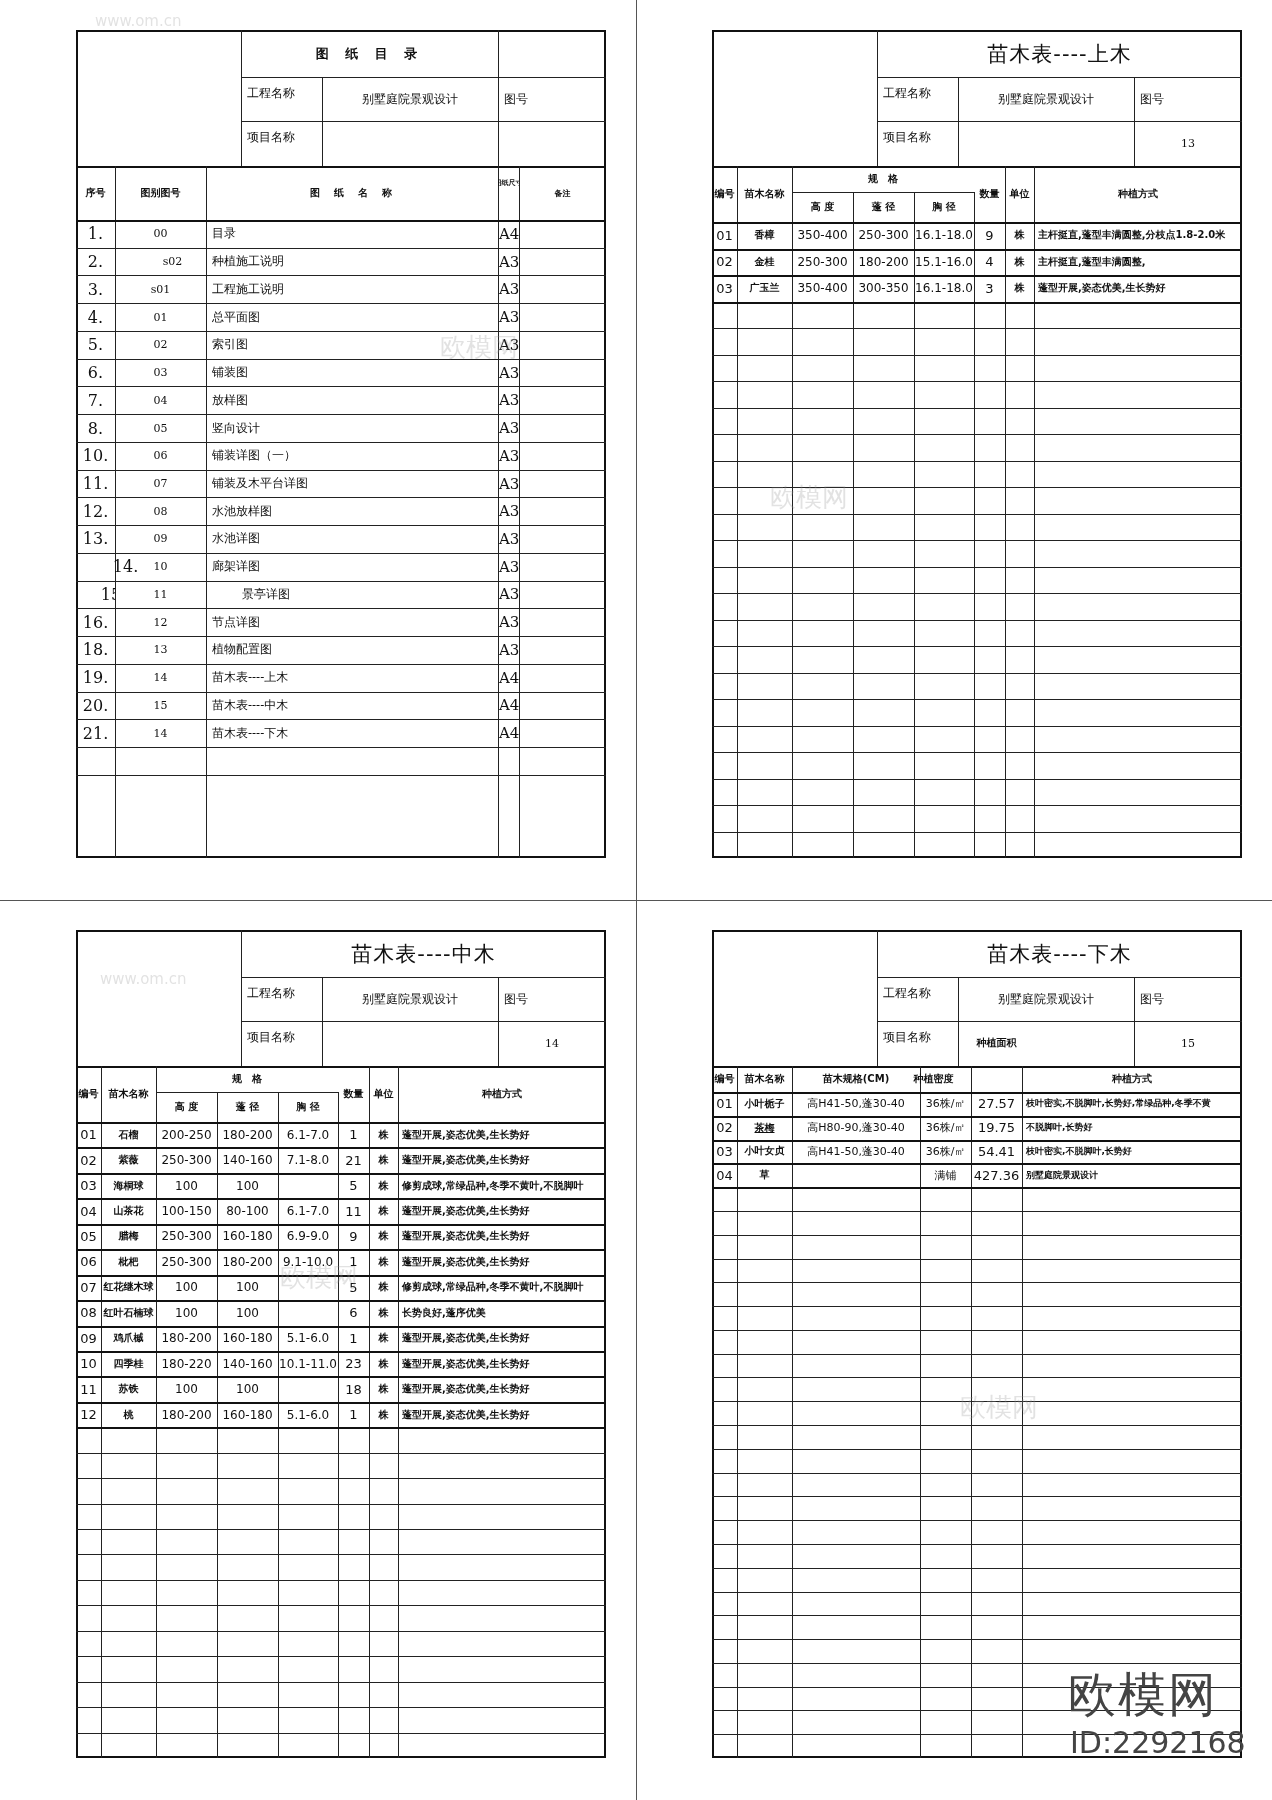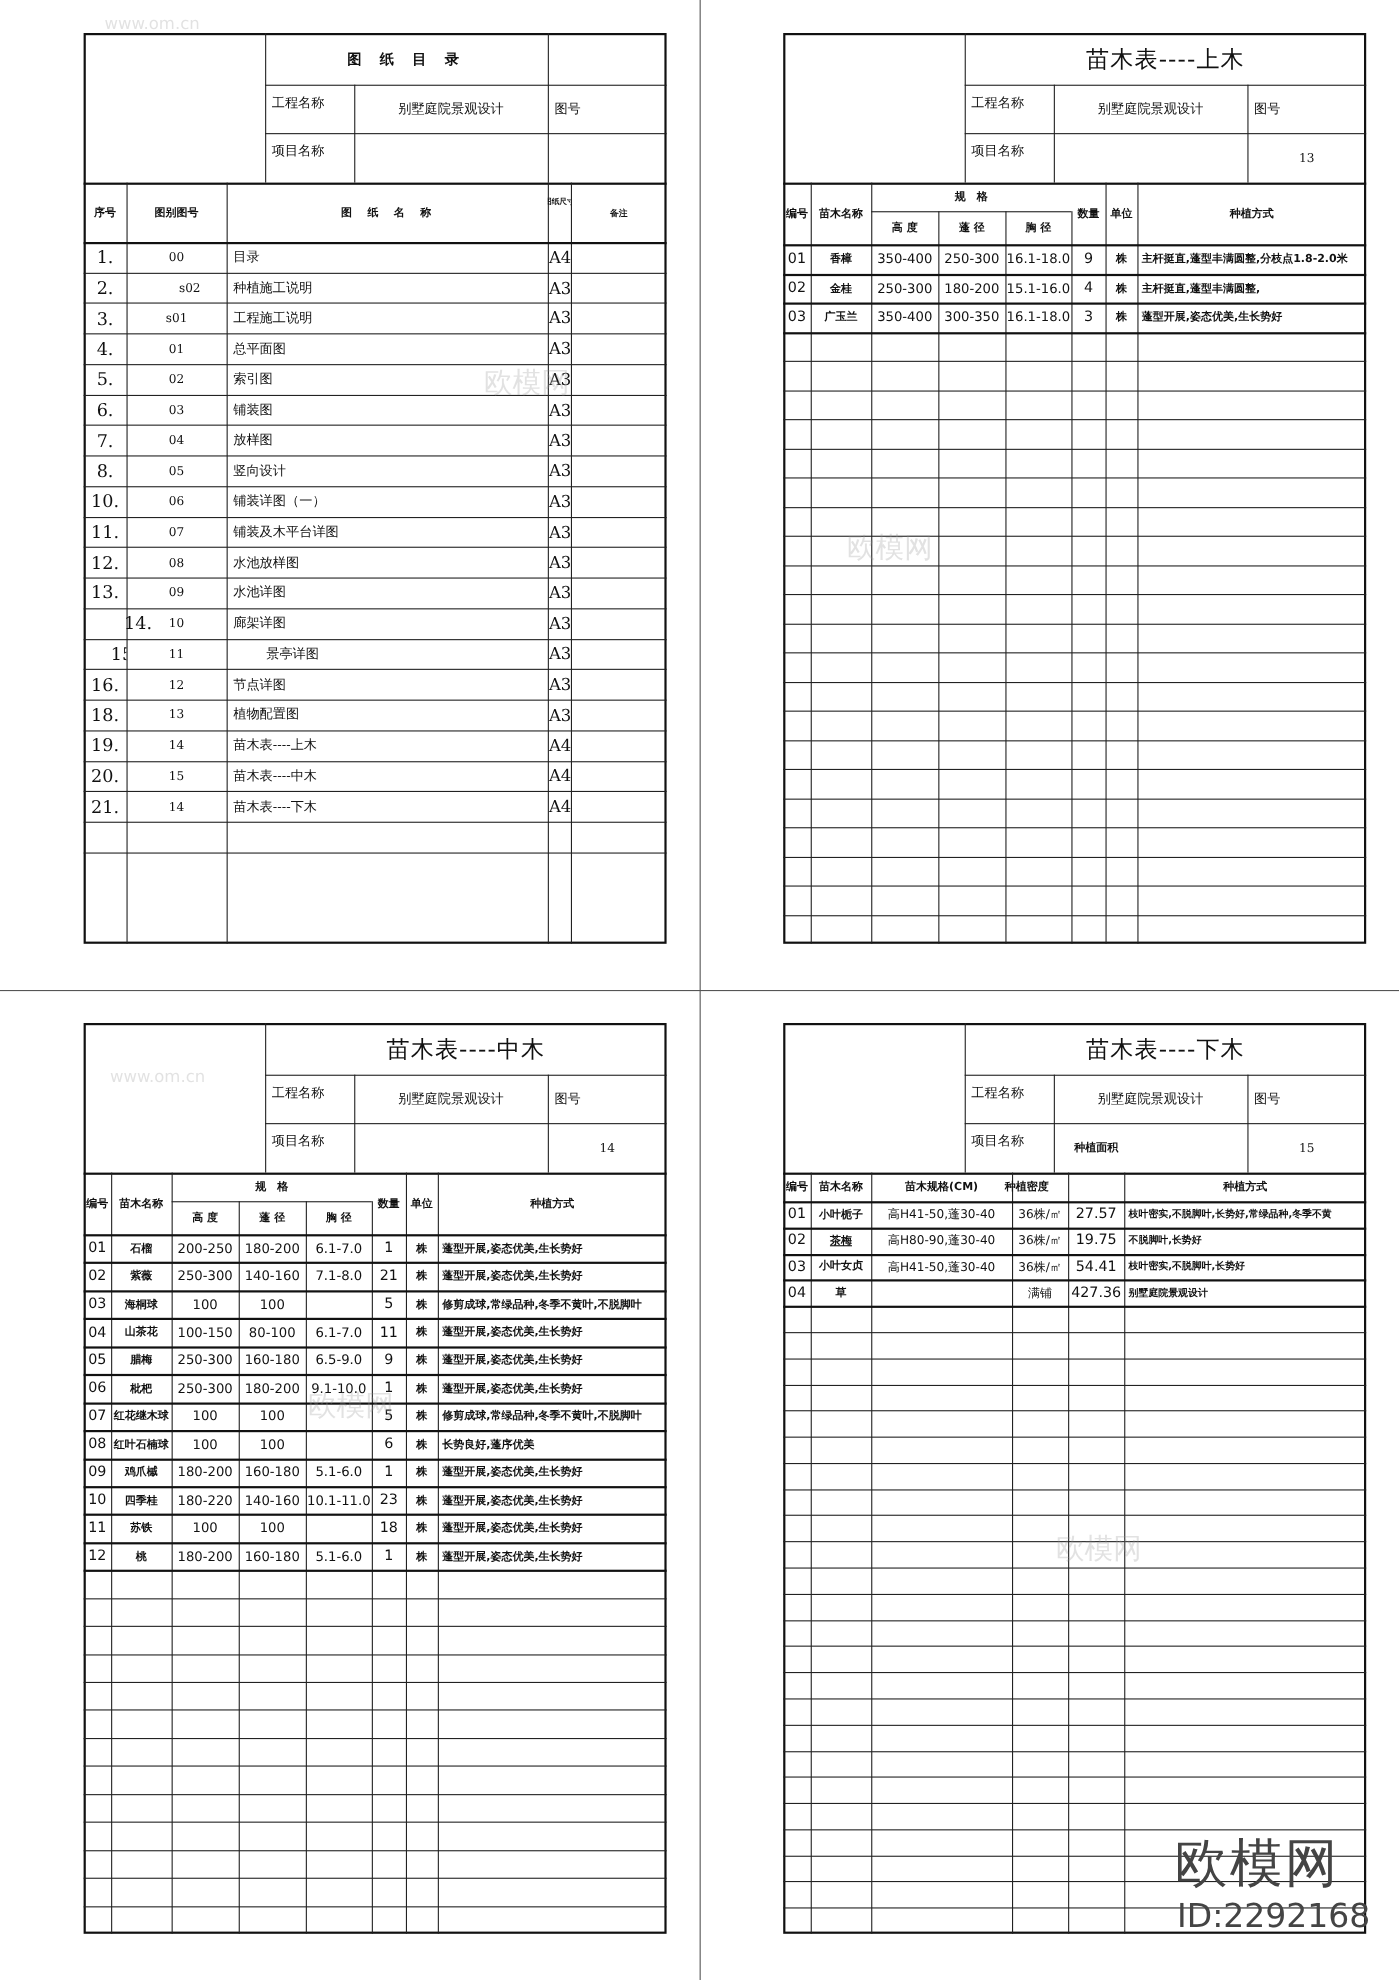--- a/index.html
+++ b/index.html
@@ -362,21 +362,21 @@
     <div class="t c dat" style="left: 278px; top: 1198.32px; width: 60px; height: 25.44px; font-size: 12px;">6.1-7.0</div>
     <div class="t c dat" style="left: 338px; top: 1198.32px; width: 31px; height: 25.44px;">11</div>
     <div class="t c bold" style="left: 369px; top: 1198.32px; width: 29px; height: 25.44px;">株</div>
     <div class="t l bold" style="left: 398px; top: 1198.32px; width: 208px; height: 25.44px; padding-left: 4px;">蓬型开展,姿态优美,生长势好</div>
     <div class="hlb" style="left: 76px; top: 1223.76px; width: 530px;"></div>
     <div style="position: absolute; left: 76px; top: 1223.76px; width: 530px; height: 25.44px;"></div>
     <div class="t c dat" style="left: 76px; top: 1223.76px; width: 25px; height: 25.44px;">05</div>
     <div class="t c bold" style="left: 101px; top: 1223.76px; width: 55px; height: 25.44px;">腊梅</div>
     <div class="t c dat" style="left: 156px; top: 1223.76px; width: 61px; height: 25.44px; font-size: 12px;">250-300</div>
     <div class="t c dat" style="left: 217px; top: 1223.76px; width: 61px; height: 25.44px; font-size: 12px;">160-180</div>
-    <div class="t c dat" style="left: 278px; top: 1223.76px; width: 60px; height: 25.44px; font-size: 12px;">6.5-9.0</div>
+    <div class="t c dat" style="left: 278px; top: 1223.76px; width: 60px; height: 25.44px; font-size: 12px;">6.9-9.0</div>
     <div class="t c dat" style="left: 338px; top: 1223.76px; width: 31px; height: 25.44px;">9</div>
     <div class="t c bold" style="left: 369px; top: 1223.76px; width: 29px; height: 25.44px;">株</div>
     <div class="t l bold" style="left: 398px; top: 1223.76px; width: 208px; height: 25.44px; padding-left: 4px;">蓬型开展,姿态优美,生长势好</div>
     <div class="hlb" style="left: 76px; top: 1249.2px; width: 530px;"></div>
     <div style="position: absolute; left: 76px; top: 1249.2px; width: 530px; height: 25.44px;"></div>
     <div class="t c dat" style="left: 76px; top: 1249.2px; width: 25px; height: 25.44px;">06</div>
     <div class="t c bold" style="left: 101px; top: 1249.2px; width: 55px; height: 25.44px;">枇杷</div>
     <div class="t c dat" style="left: 156px; top: 1249.2px; width: 61px; height: 25.44px; font-size: 12px;">250-300</div>
     <div class="t c dat" style="left: 217px; top: 1249.2px; width: 61px; height: 25.44px; font-size: 12px;">180-200</div>
     <div class="t c dat" style="left: 278px; top: 1249.2px; width: 60px; height: 25.44px; font-size: 12px;">9.1-10.0</div>

